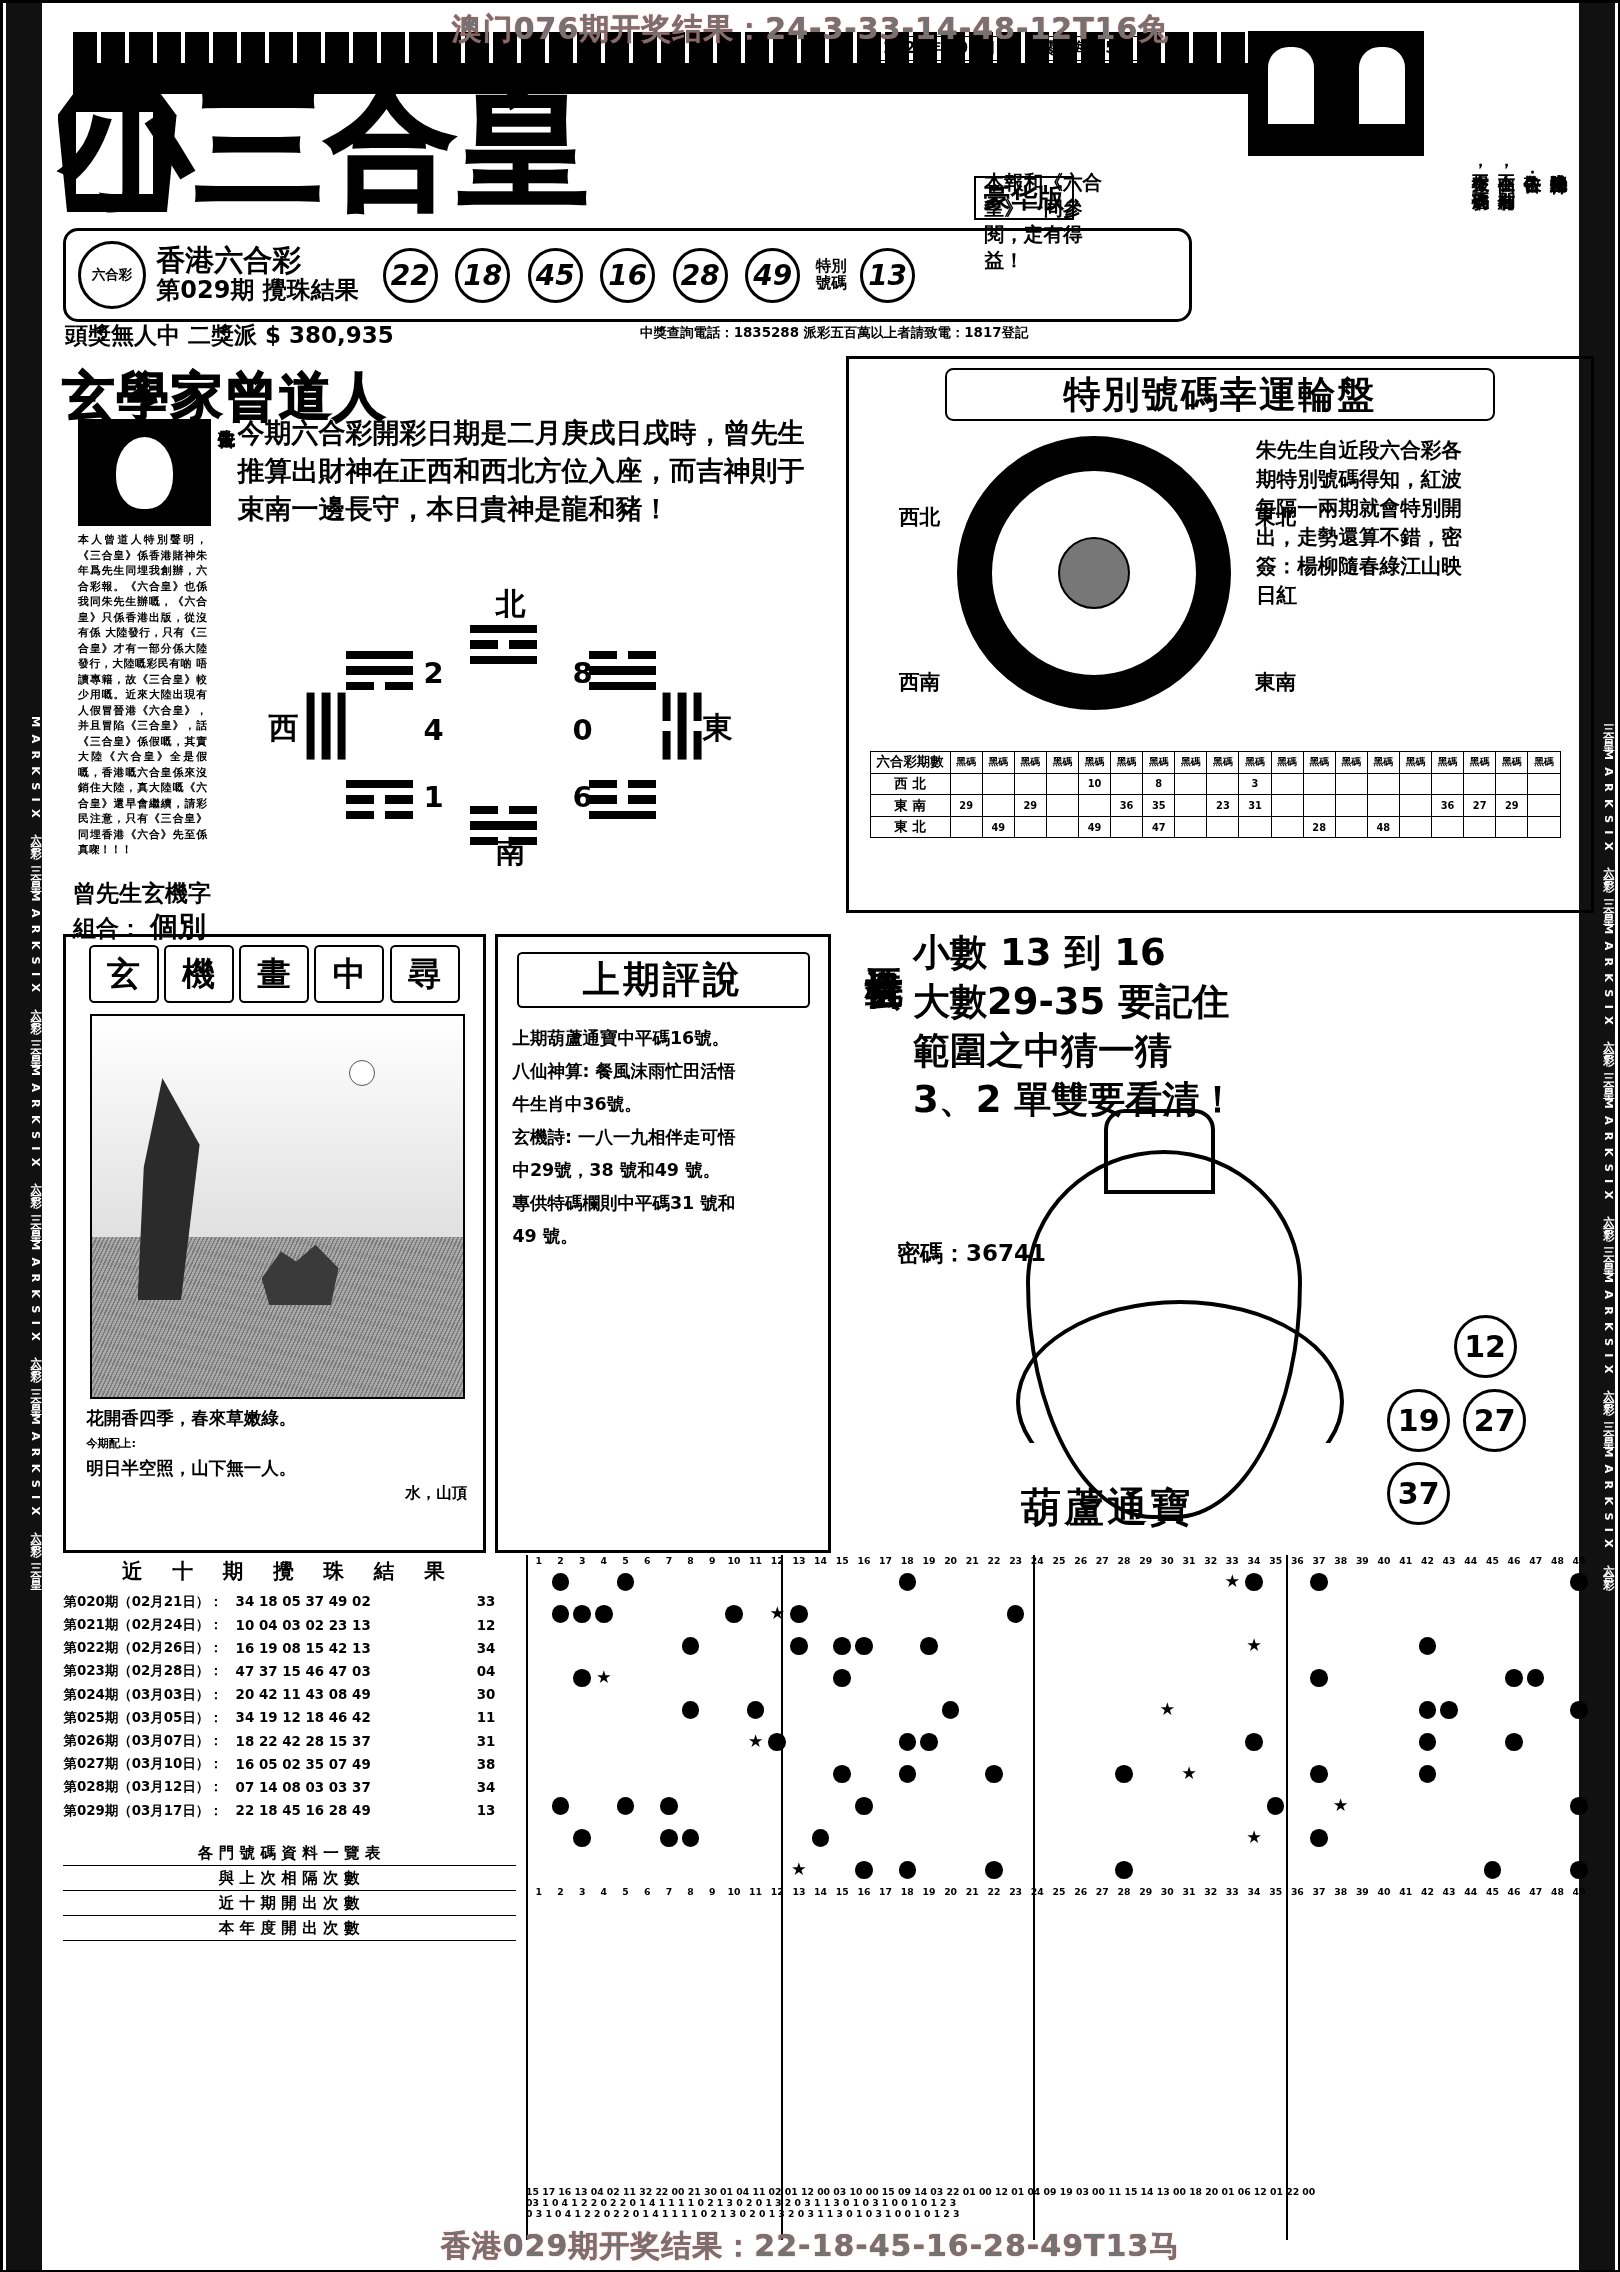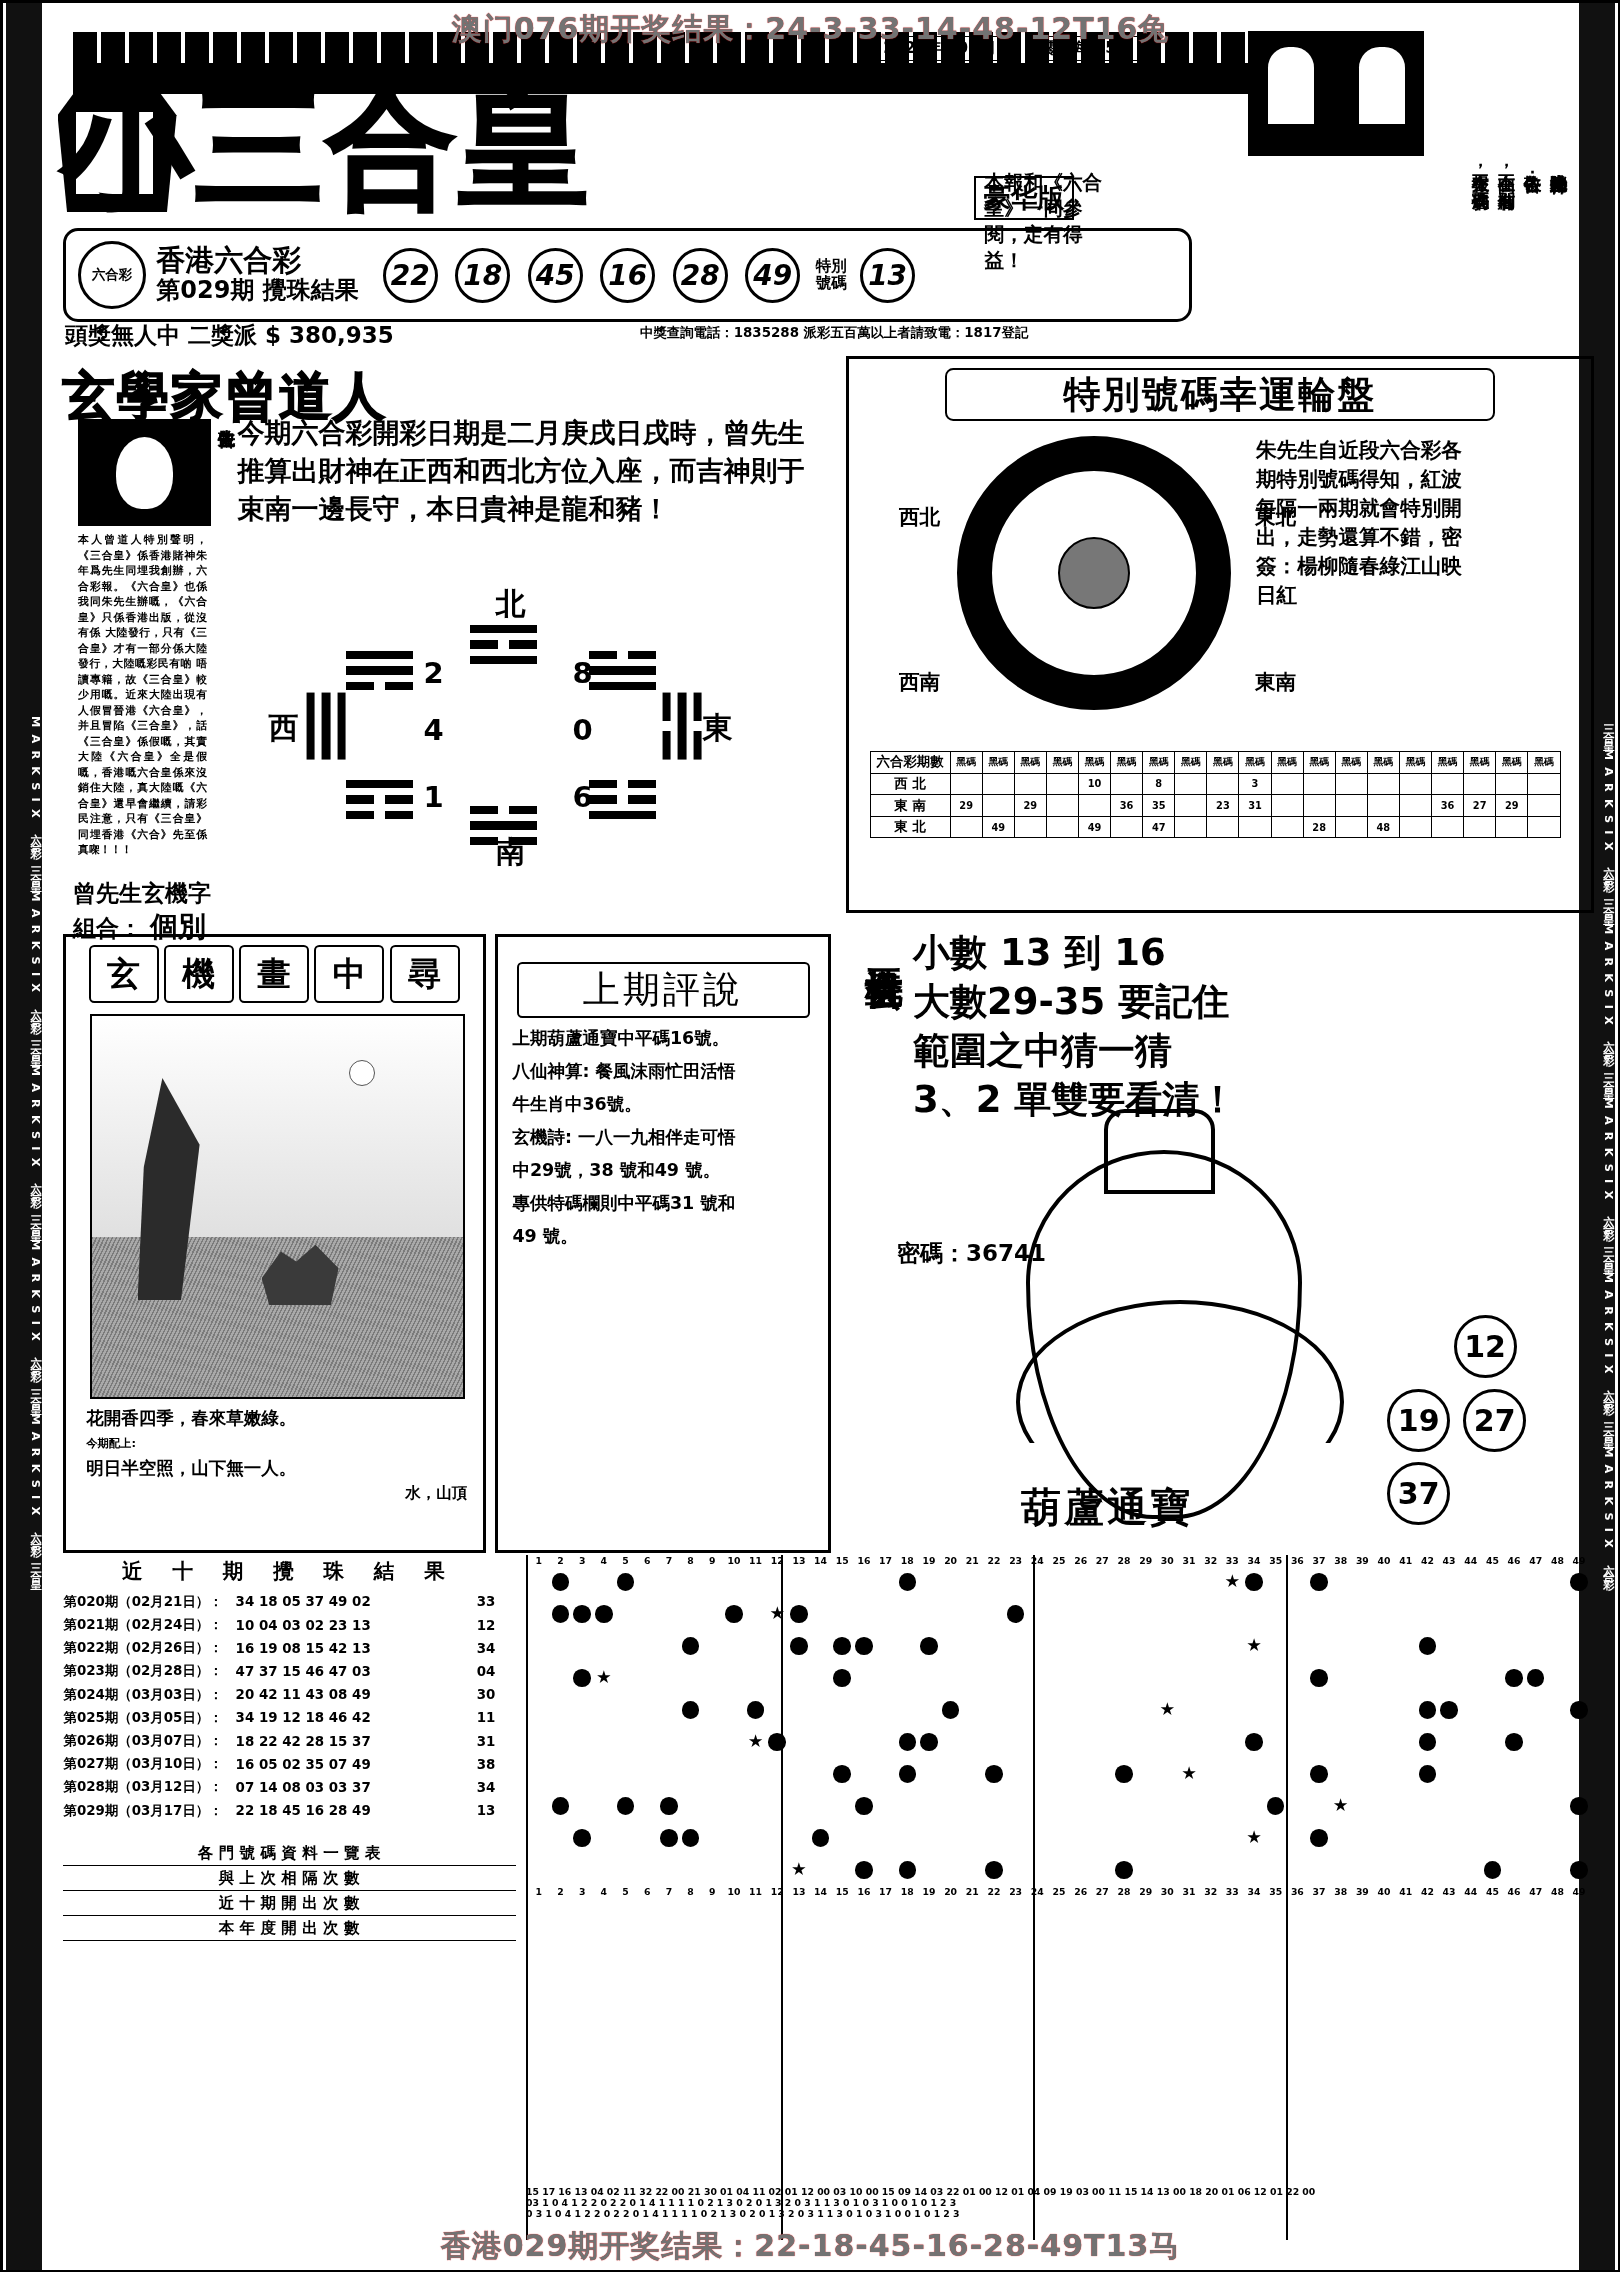--- a/index.html
+++ b/index.html
@@ -133,22 +133,22 @@
                  clip-path:polygon(40% 0,100% 30%,70% 100%,0 100%,10% 40%);}
   .pic-art .deer{position:absolute;left:170px;top:222px;width:77px;height:67px;background:#3a3a3a;
                  clip-path:polygon(0 60%,25% 20%,45% 35%,70% 10%,100% 45%,90% 100%,10% 100%);}
   .pic-art .moon{position:absolute;right:88px;top:44px;width:24px;height:24px;border-radius:50%;background:#fff;border:1.5px solid #555;}
   .pic-cap{position:absolute;left:20.6px;top:469px;width:381px;font-size:17.5px;line-height:25px;font-weight:bold;}
   .pic-cap .small{font-size:11.3px;}
   .pic-cap .sig{text-align:right;font-size:15.5px;}
 
   
   .rev-box{position:absolute;left:453px;top:928px;width:330px;height:613px;border:3.1px solid #000;}
-  .rev-title{margin:25px auto 0;width:289px;height:52px;border:2.6px solid #000;border-radius:5.2px;
-             display:flex;align-items:center;justify-content:center;font-size:37px;font-weight:normal;letter-spacing:3.1px;}
+  .rev-title{margin:15px auto 0;width:289px;height:52px;border:2.6px solid #000;border-radius:5.2px;
+             display:flex;align-items:center;justify-content:center;font-size:37px;font-weight:bold;letter-spacing:3.1px;}
   .rev-body{position:absolute;left:14.4px;top:85px;width:299px;font-size:17.5px;line-height:33px;font-weight:bold;}
 
   
   .vpoem{position:absolute;left:804px;top:933px;width:62px;height:464px;
          writing-mode:vertical-rl;text-orientation:upright;font-size:38px;font-weight:bold;line-height:49px;}
 
   
   .gourd{position:absolute;left:907px;top:1098px;width:464px;height:448px;}
   .gourd .body{position:absolute;left:77px;top:46px;width:268px;height:361px;border:4.1px solid #000;border-radius:50% 50% 46% 46%/36% 36% 64% 64%;}
   .gourd .neck{position:absolute;left:155px;top:5.2px;width:103px;height:77px;border:4.1px solid #000;border-radius:20.6px 20.6px 0 0;}

